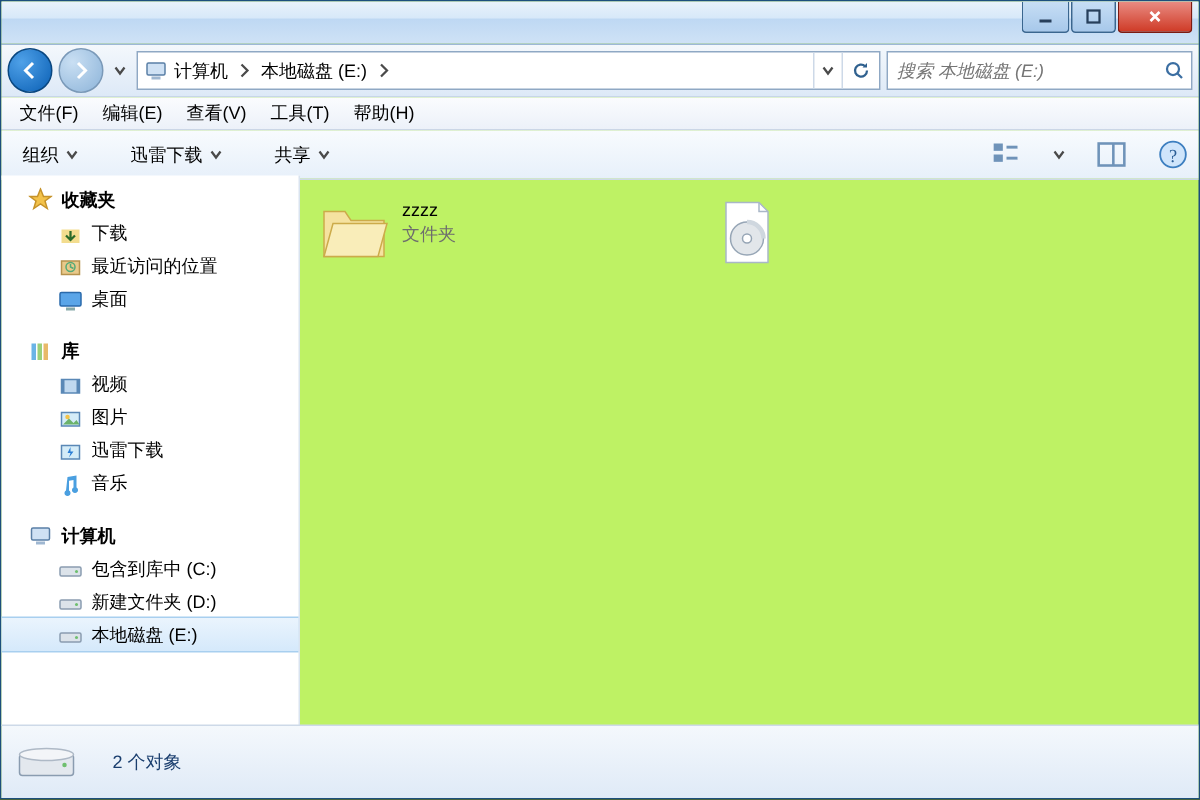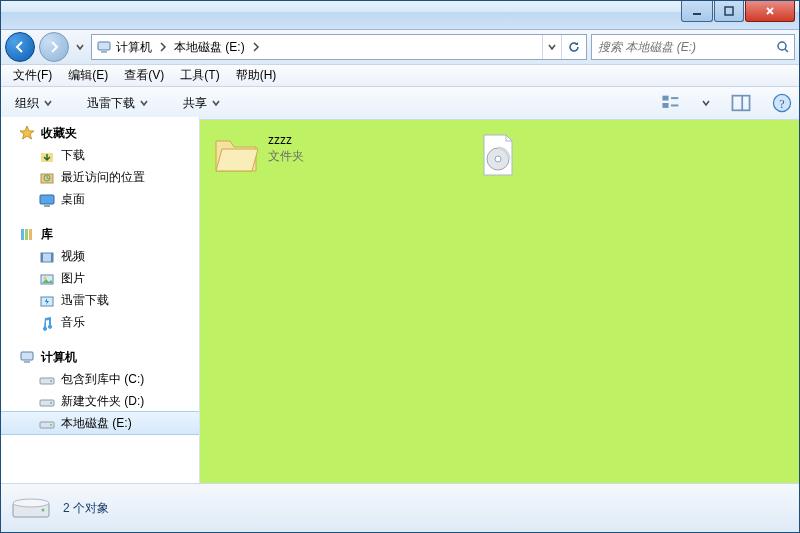--- a/index.html
+++ b/index.html
@@ -43,21 +43,21 @@
 .navitem{display:flex;align-items:flex-end;padding:2px 4px 2px 38px;gap:6px;cursor:default;height:18px}
 .navitem.sel{background:linear-gradient(to bottom,#eaf4fd,#d5e9fb);outline:1px solid #a8cfef}
 .nico{width:16px;height:16px;flex-shrink:0}
 
 #content{flex:1;padding:10px 8px;display:flex;flex-wrap:wrap;align-content:flex-start;gap:4px;overflow:auto}
 .fitem{width:250px;height:58px;display:flex;align-items:flex-start;padding:4px;gap:8px;cursor:default;border-radius:3px}
 .ficon{width:48px;height:48px;flex-shrink:0}
 .finfo{display:flex;flex-direction:column;gap:1px;padding-top:2px}
 .finfo .sub{color:#6d6d6d}
 
-#details{position:absolute;bottom:0;left:0;right:0;height:48px;background:linear-gradient(to bottom,#f4f8fc,#dfeaf7);border-top:1px solid #cdd9e8;display:flex;align-items:center;padding:0 10px;gap:12px}
+#details{position:absolute;bottom:0;left:0;right:0;height:48px;background:linear-gradient(to bottom,#f4f8fc,#dfeaf7);border-top:1px solid #cdd9e8;display:flex;align-items:center;padding:0 10px;gap:24px}
 #details .dico{width:40px;height:34px}
 #details .dtxt{color:#1a3e6e}
 
 .chev{fill:none;stroke:#4a4a4a;stroke-width:1.5}
 
 .folder-sm{background:linear-gradient(to bottom,#f7e7a1,#e8c456);border:1px solid #caa637;border-radius:2px}
 </style>
 </head>
 <body>
 

